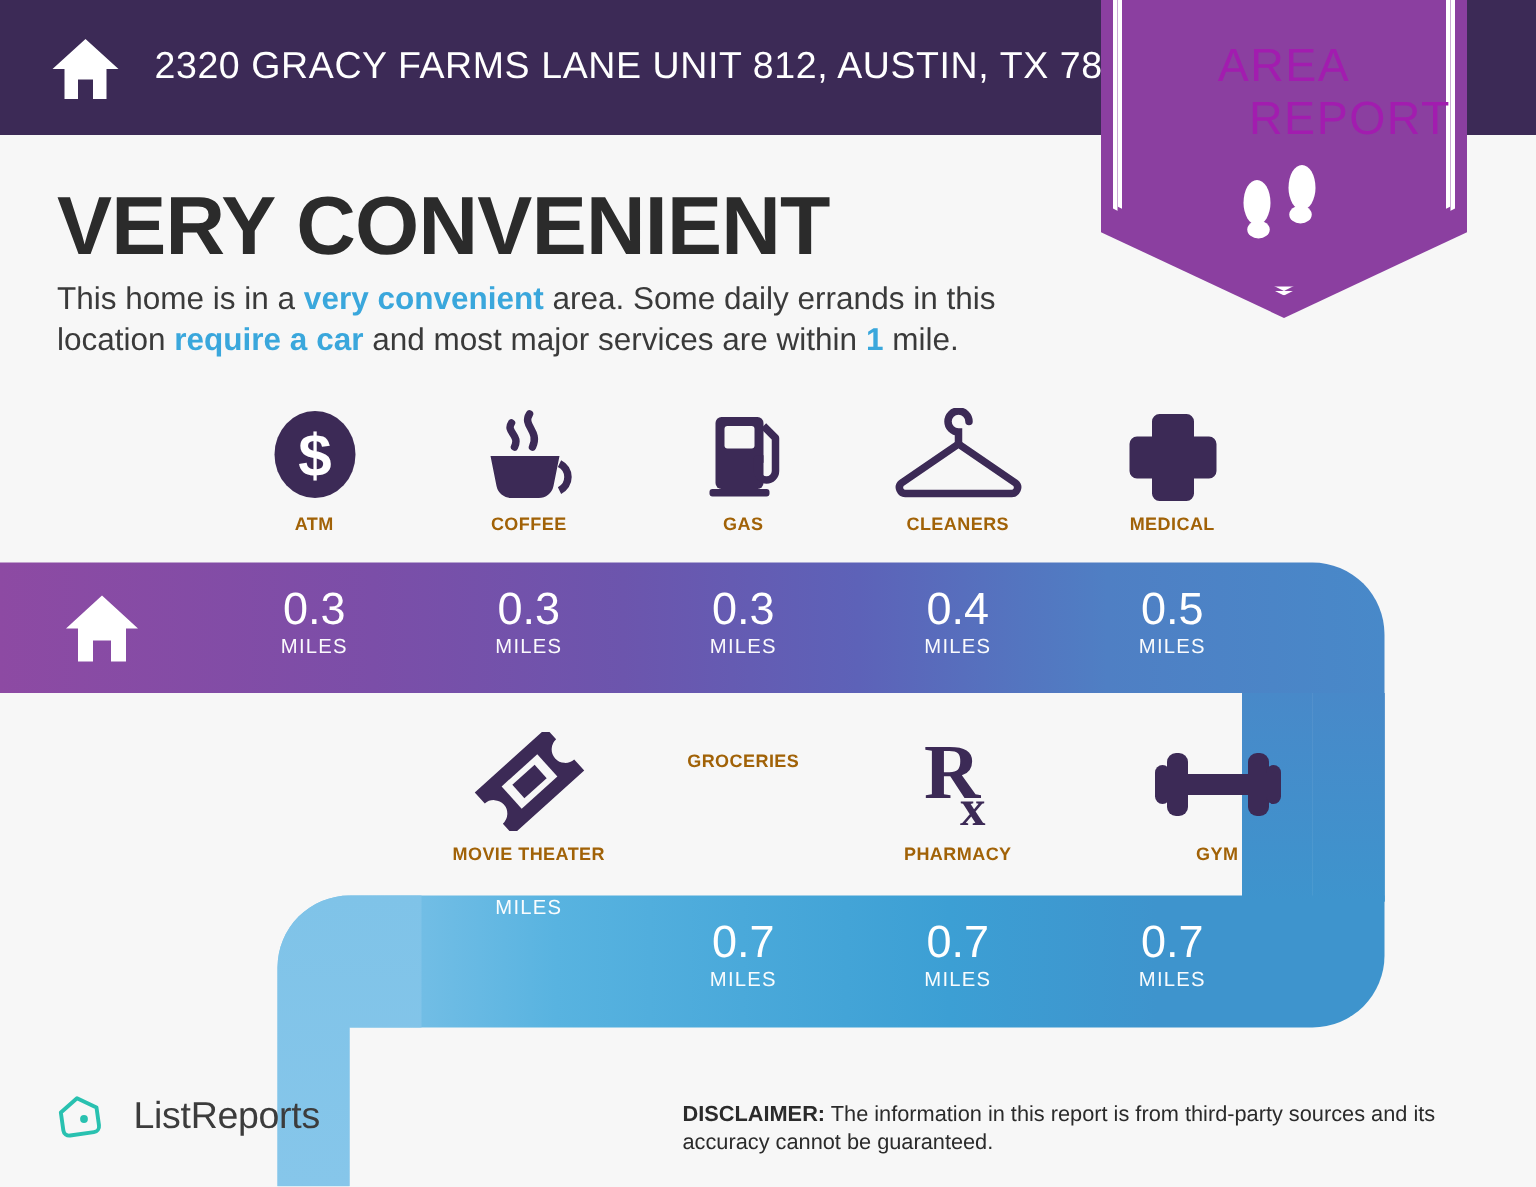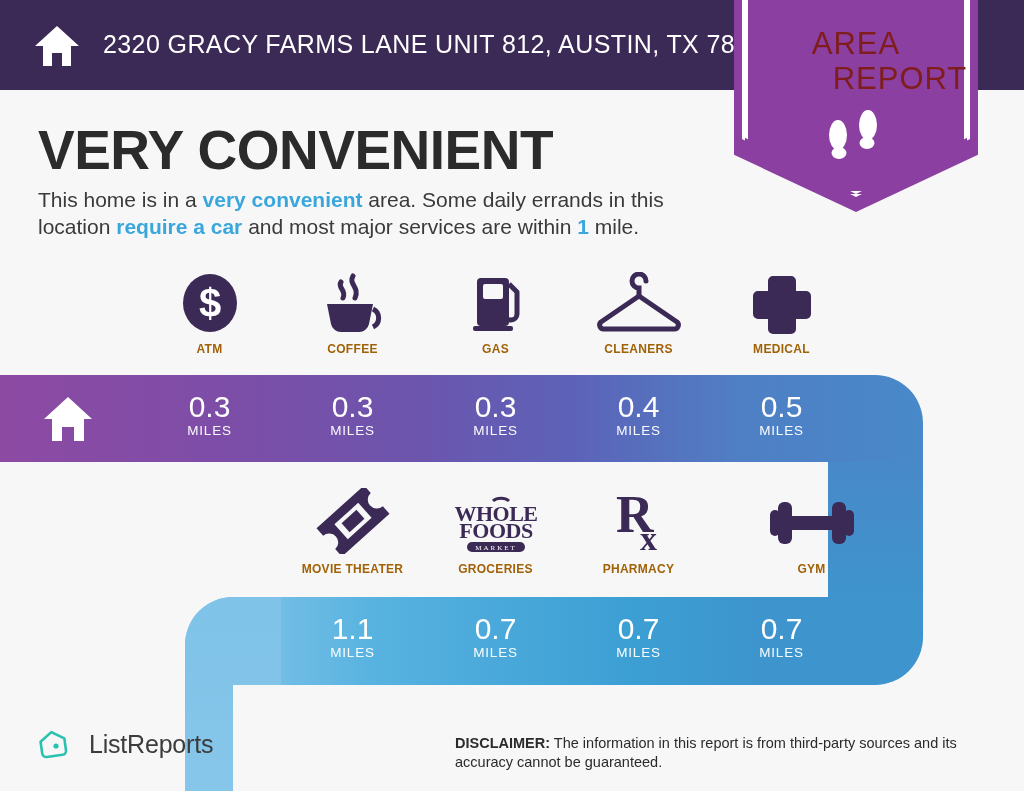--- a/index.html
+++ b/index.html
@@ -53,21 +53,21 @@
   }
   #badge-inner-border::before {
     content: "";
     position: absolute; left: 0; top: 0; right: 0; bottom: 0;
     border: 3px solid #ffffff;
     -webkit-clip-path: polygon(0 0, 100% 0, 100% 72%, 50% 100%, 0 72%);
     clip-path: polygon(0 0, 100% 0, 100% 72%, 50% 100%, 0 72%);
   }
   .badge-line {
     position: absolute;
-    color: #7f1d1d;
+    color: #a21caf;
     font-size: 31px;
     font-weight: 400;
     letter-spacing: 1px;
     width: 244px;
     text-align: center;
     left: 734px;
   }
   #badge-line-1 { top: 26px; }
   #badge-line-2 { top: 61px; padding-left: 44px; }
   #badge-feet {
@@ -331,29 +331,20 @@
           <path d="M6 14 L70 14 L70 24 A9 9 0 0 0 70 42 L70 52 L6 52 L6 42 A9 9 0 0 0 6 24 Z" fill="#3c2a56"></path>
           <rect x="22" y="23" width="32" height="20" fill="#f7f7f7"></rect>
           <rect x="28" y="27" width="20" height="12" fill="#3c2a56"></rect>
         </g>
       </svg>
     </div>
     <div class="icon-label">MOVIE THEATER</div>
   </div>
 
   <div class="icon-cell" style="left:424px">
-    <div class="icon-art">
-      <svg width="86" height="62" viewBox="0 0 86 62">
-        <path d="M40 9 A10 7 0 0 1 56 9" stroke="#3c2a56" stroke-width="3" fill="none"></path>
-        <text x="43" y="29" font-family="'Liberation Serif',serif" font-size="22" font-weight="bold" fill="#3c2a56" text-anchor="middle" letter-spacing="-0.5">WHOLE</text>
-        <text x="43" y="46" font-family="'Liberation Serif',serif" font-size="22" font-weight="bold" fill="#3c2a56" text-anchor="middle" letter-spacing="-0.5">FOODS</text>
-        <rect x="14" y="50" width="58" height="10" rx="5" fill="#3c2a56"></rect>
-        <text x="43" y="58" font-family="'Liberation Serif',serif" font-size="7" fill="#ffffff" text-anchor="middle" letter-spacing="2">MARKET</text>
-      </svg>
-    </div>
     <div class="icon-label">GROCERIES</div>
   </div>
 
   <div class="icon-cell" style="left:567px">
     <div class="icon-art">
       <svg width="62" height="66" viewBox="0 0 62 66">
         <text x="8" y="44" font-family="'Liberation Serif',serif" font-size="52" font-weight="bold" fill="#3c2a56">R</text>
         <text x="32" y="62" font-family="'Liberation Serif',serif" font-size="34" font-weight="bold" fill="#3c2a56">x</text>
       </svg>
     </div>
@@ -369,21 +360,20 @@
         <rect x="76" y="18" width="10" height="26" rx="5" fill="#3c2a56"></rect>
         <rect x="22" y="24" width="44" height="14" fill="#3c2a56"></rect>
       </svg>
     </div>
     <div class="icon-label">GYM</div>
   </div>
 </div>
 
 <div class="dist-row" id="dist-row-2">
   <div class="dist-cell" style="left:281px">
-    <div class="dist-value">1.1</div>
     <div class="dist-unit">MILES</div>
   </div>
   <div class="dist-cell" style="left:424px">
     <div class="dist-value">0.7</div>
     <div class="dist-unit">MILES</div>
   </div>
   <div class="dist-cell" style="left:567px">
     <div class="dist-value">0.7</div>
     <div class="dist-unit">MILES</div>
   </div>

